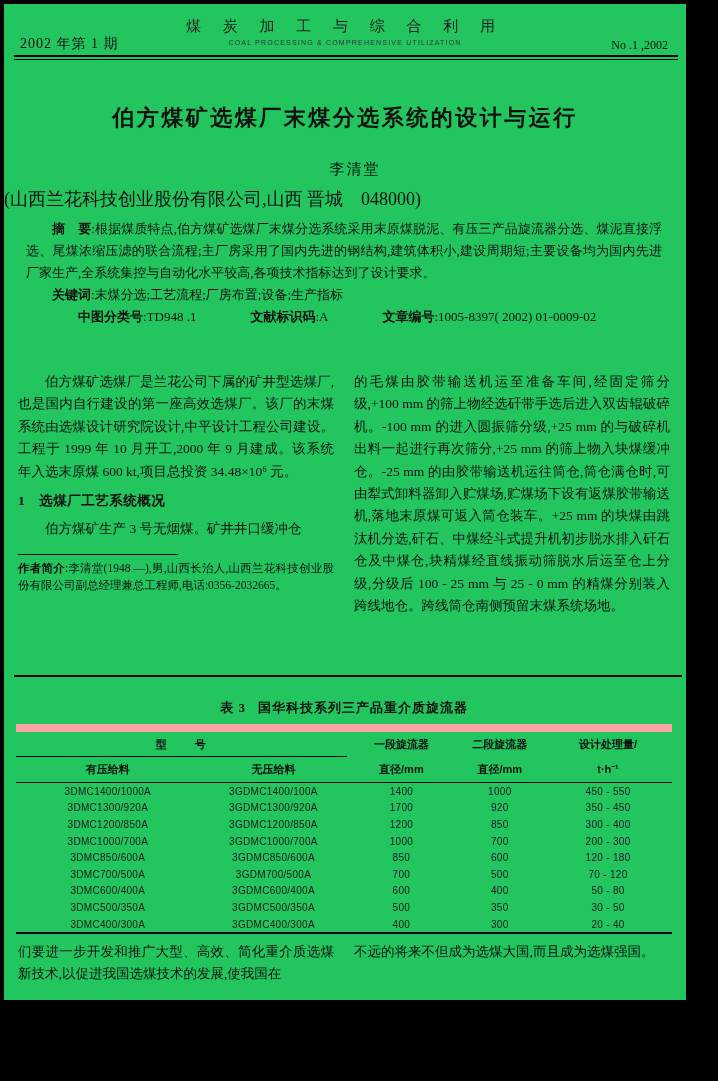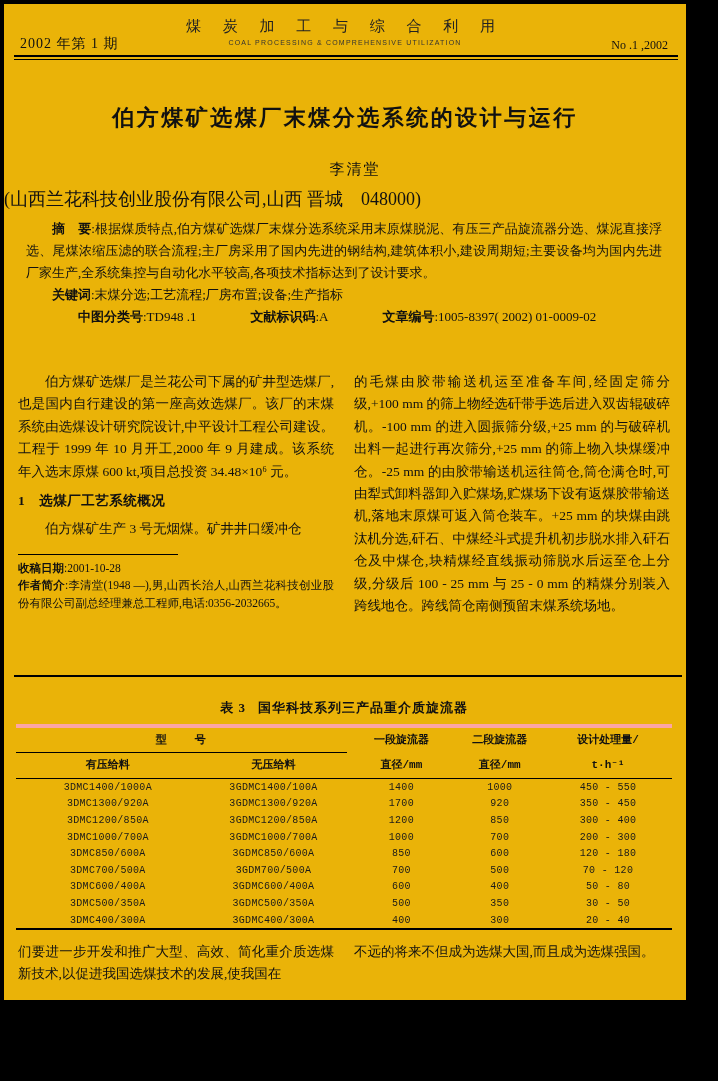--- a/index.html
+++ b/index.html
@@ -7,21 +7,21 @@
     width:718px;height:1081px;
     background:#000;
     position:relative;
     font-family:"Liberation Serif","DejaVu Serif",serif;
     color:#111;
     -webkit-font-smoothing:antialiased;
   }
   .page{
     position:absolute;left:4px;top:4px;
     width:682px;height:996px;
-    background:#eab308;
+    background:#22c55e;
     overflow:hidden;
   }
   
   .journal-cn{
     position:absolute;top:13px;left:0;right:0;
     text-align:center;font-size:15px;letter-spacing:9px;
     color:#222;
   }
   .journal-en{
     position:absolute;top:35px;left:0;right:0;
@@ -70,22 +70,22 @@
   
   .section-rule{position:absolute;top:671px;left:10px;right:4px;border-top:2px solid #000;}
   
   .table-area{position:absolute;top:695px;left:12px;right:14px;}
   .table-caption{
     text-align:center;font-size:13px;font-weight:bold;letter-spacing:1px;margin-bottom:7px;
   }
   .table-caption .cap-label{margin-right:12px;}
   table{
     width:100%;border-collapse:collapse;
-    border-top:4px solid #fca5a5;border-bottom:2px solid #000;
-    font-family:Liberation Mono, monospace;
+    border-top:8px solid #fca5a5;border-bottom:2px solid #000;
+    font-family:Liberation Sans, sans-serif;
   }
   th{font-size:11px;font-weight:bold;text-align:center;padding:0;line-height:24px;}
   th.model-group{border-bottom:1.5px solid #000;letter-spacing:2px;}
   thead tr.row2 th{border-bottom:1.5px solid #000;line-height:25px;}
   tbody td{
     font-size:10px;text-align:center;height:16.6px;padding:0;
     color:#1a1a1a;letter-spacing:0.3px;
   }
   .c1{width:28%;}.c2{width:22.5%;}.c3{width:16.5%;}.c4{width:13.5%;}.c5{width:19.5%;}
   
@@ -116,21 +116,20 @@
     <p class="indent meta"><span class="seg"><span class="label">中图分类号</span><span>:TD948 .1</span></span><span class="seg"><span class="label">文献标识码</span><span>:A</span></span><span class="seg"><span class="label">文章编号</span><span>:1005-8397( 2002) 01-0009-02</span></span></p>
   </div>
 
   <div class="columns">
     <div class="col">
       <p class="indent">伯方煤矿选煤厂是兰花公司下属的矿井型选煤厂,也是国内自行建设的第一座高效选煤厂。该厂的末煤系统由选煤设计研究院设计,中平设计工程公司建设。工程于 1999 年 10 月开工,2000 年 9 月建成。该系统年入选末原煤 600 kt,项目总投资 34.48×10⁶ 元。</p>
       <h2 class="section-heading"><span class="sec-num">1</span><span>选煤厂工艺系统概况</span></h2>
       <p class="indent">伯方煤矿生产 3 号无烟煤。矿井井口缓冲仓</p>
       <div class="footnote">
         <div class="fn-rule"></div>
-        <p><span class="label">收稿日期</span><span>:2001-10-28</span></p>
         <p><span class="label">作者简介</span><span>:李清堂(1948 —),男,山西长治人,山西兰花科技创业股份有限公司副总经理兼总工程师,电话:0356-2032665。</span></p>
       </div>
     </div>
     <div class="col">
       <p>的毛煤由胶带输送机运至准备车间,经固定筛分级,+100 mm 的筛上物经选矸带手选后进入双齿辊破碎机。-100 mm 的进入圆振筛分级,+25 mm 的与破碎机出料一起进行再次筛分,+25 mm 的筛上物入块煤缓冲仓。-25 mm 的由胶带输送机运往筒仓,筒仓满仓时,可由犁式卸料器卸入贮煤场,贮煤场下设有返煤胶带输送机,落地末原煤可返入筒仓装车。+25 mm 的块煤由跳汰机分选,矸石、中煤经斗式提升机初步脱水排入矸石仓及中煤仓,块精煤经直线振动筛脱水后运至仓上分级,分级后 100 - 25 mm 与 25 - 0 mm 的精煤分别装入跨线地仓。跨线筒仓南侧预留末煤系统场地。</p>
     </div>
   </div>
 
   <div class="section-rule"></div>
 

